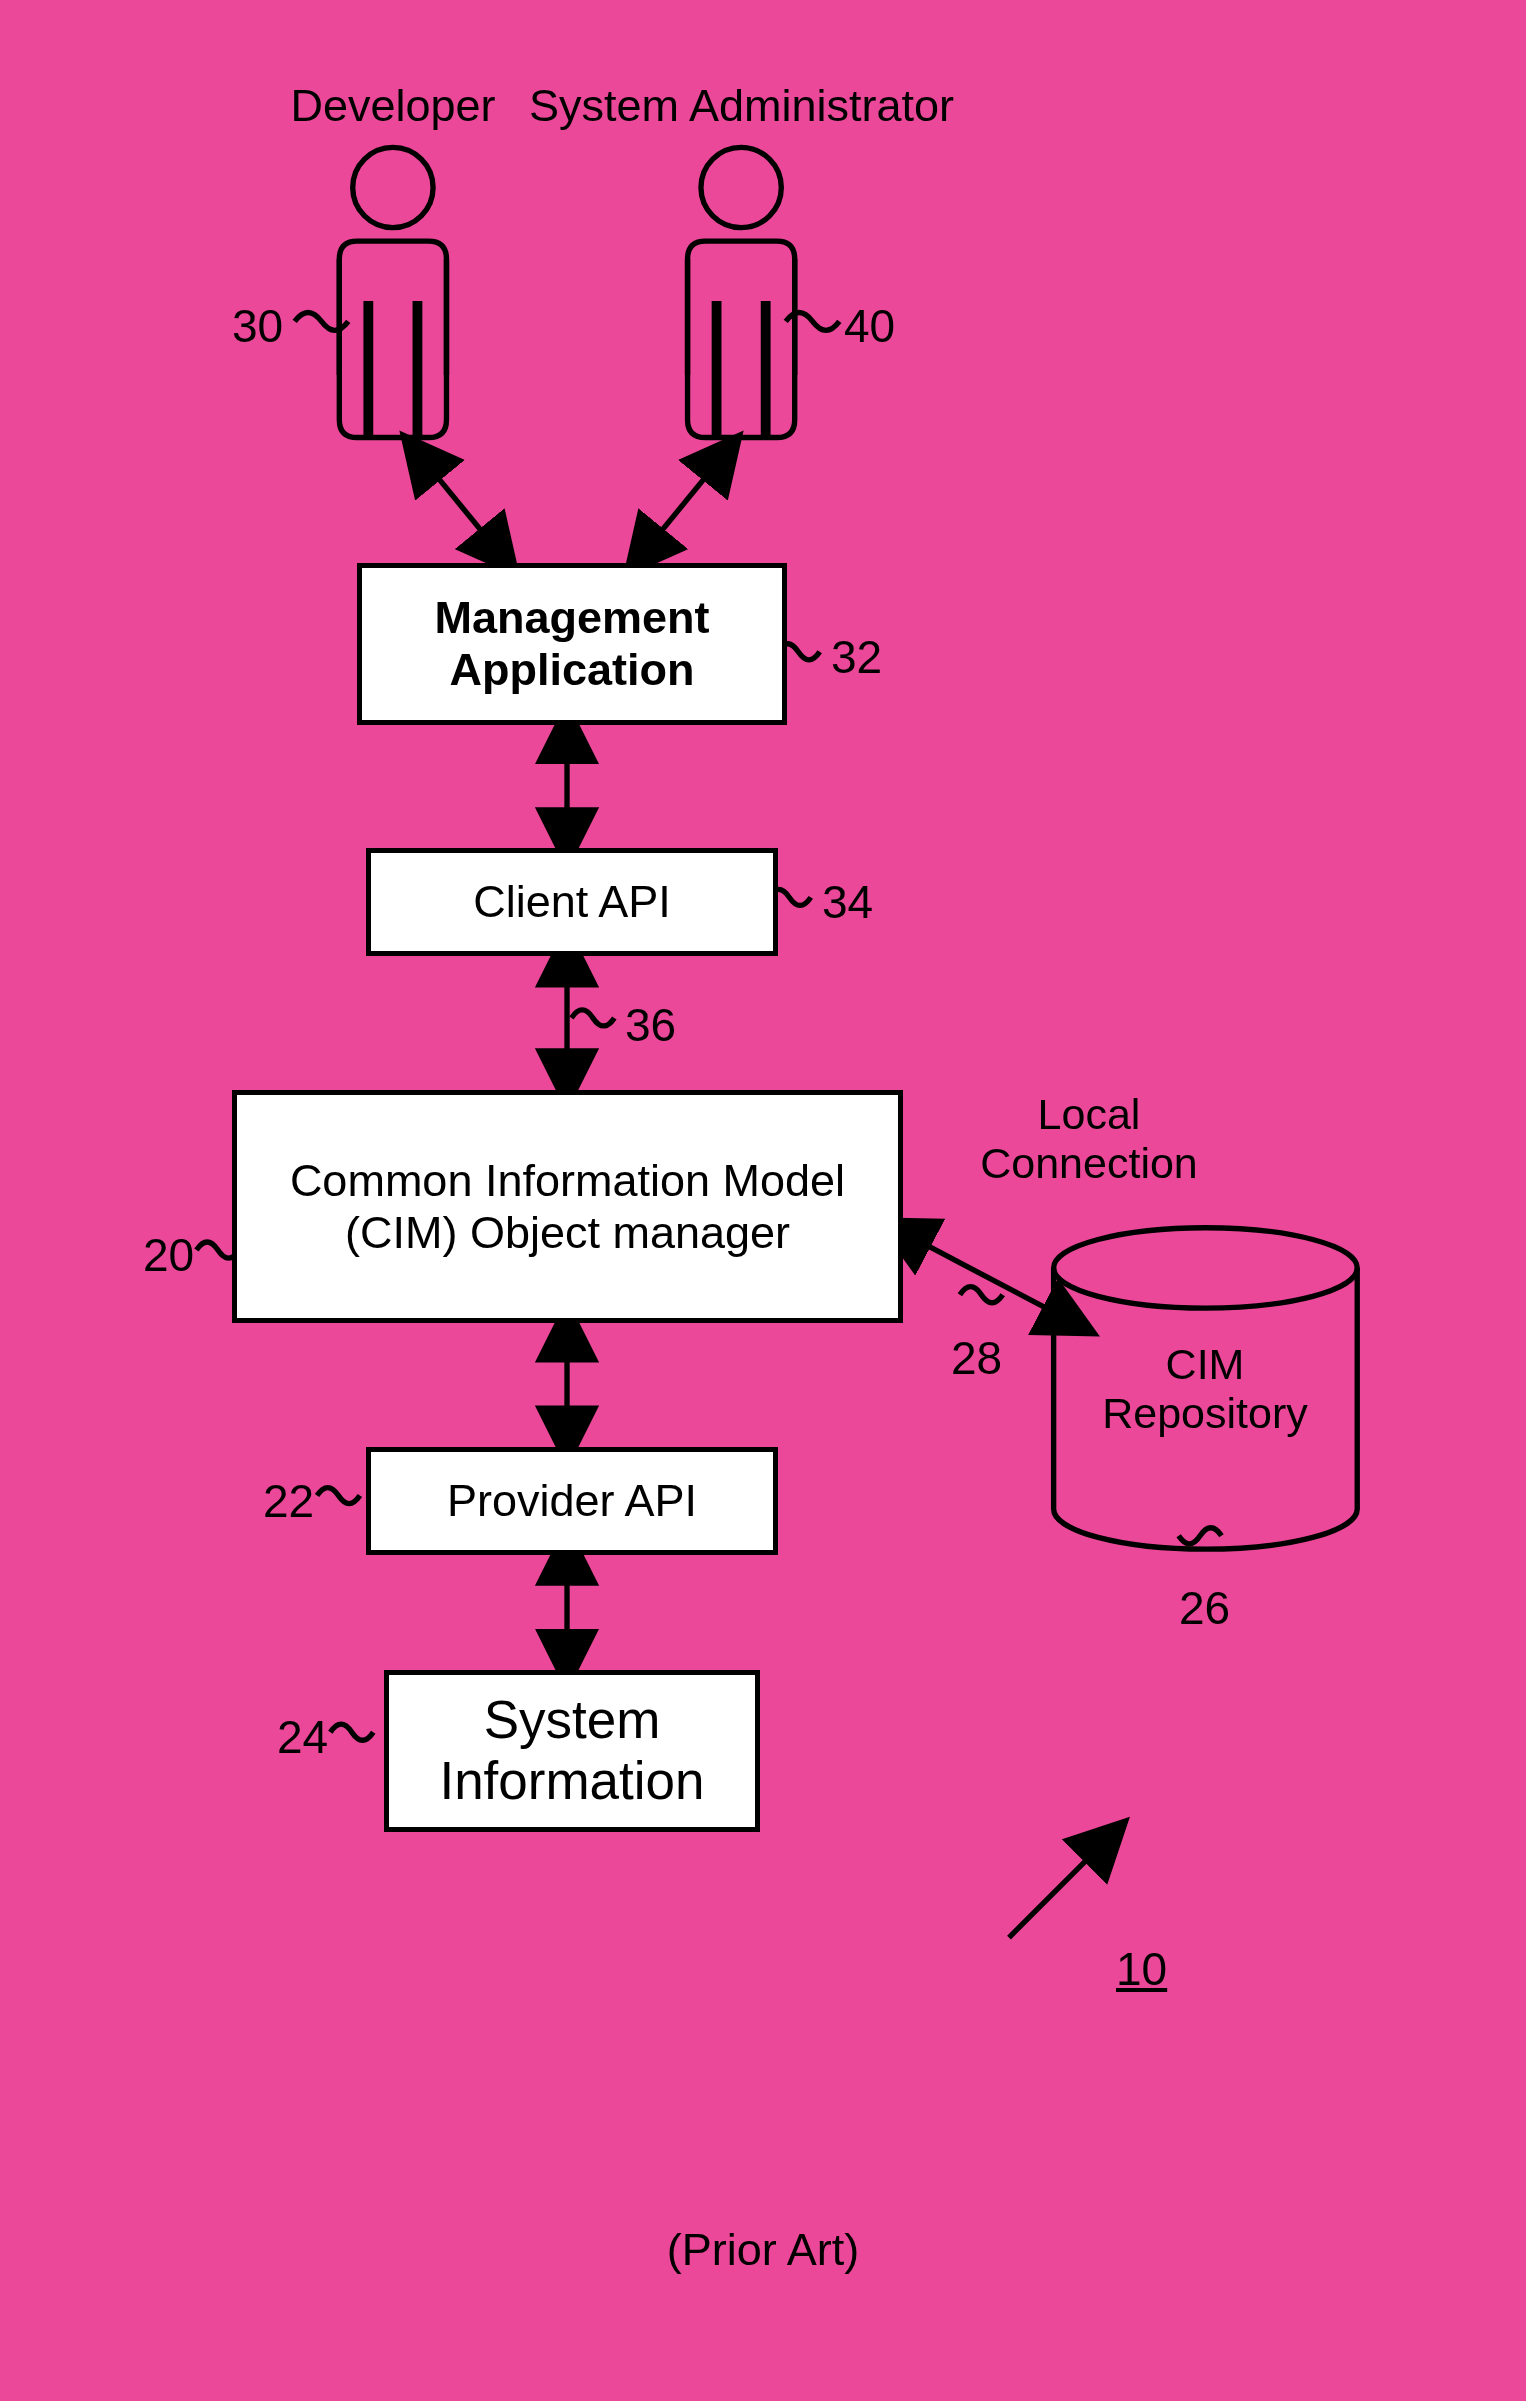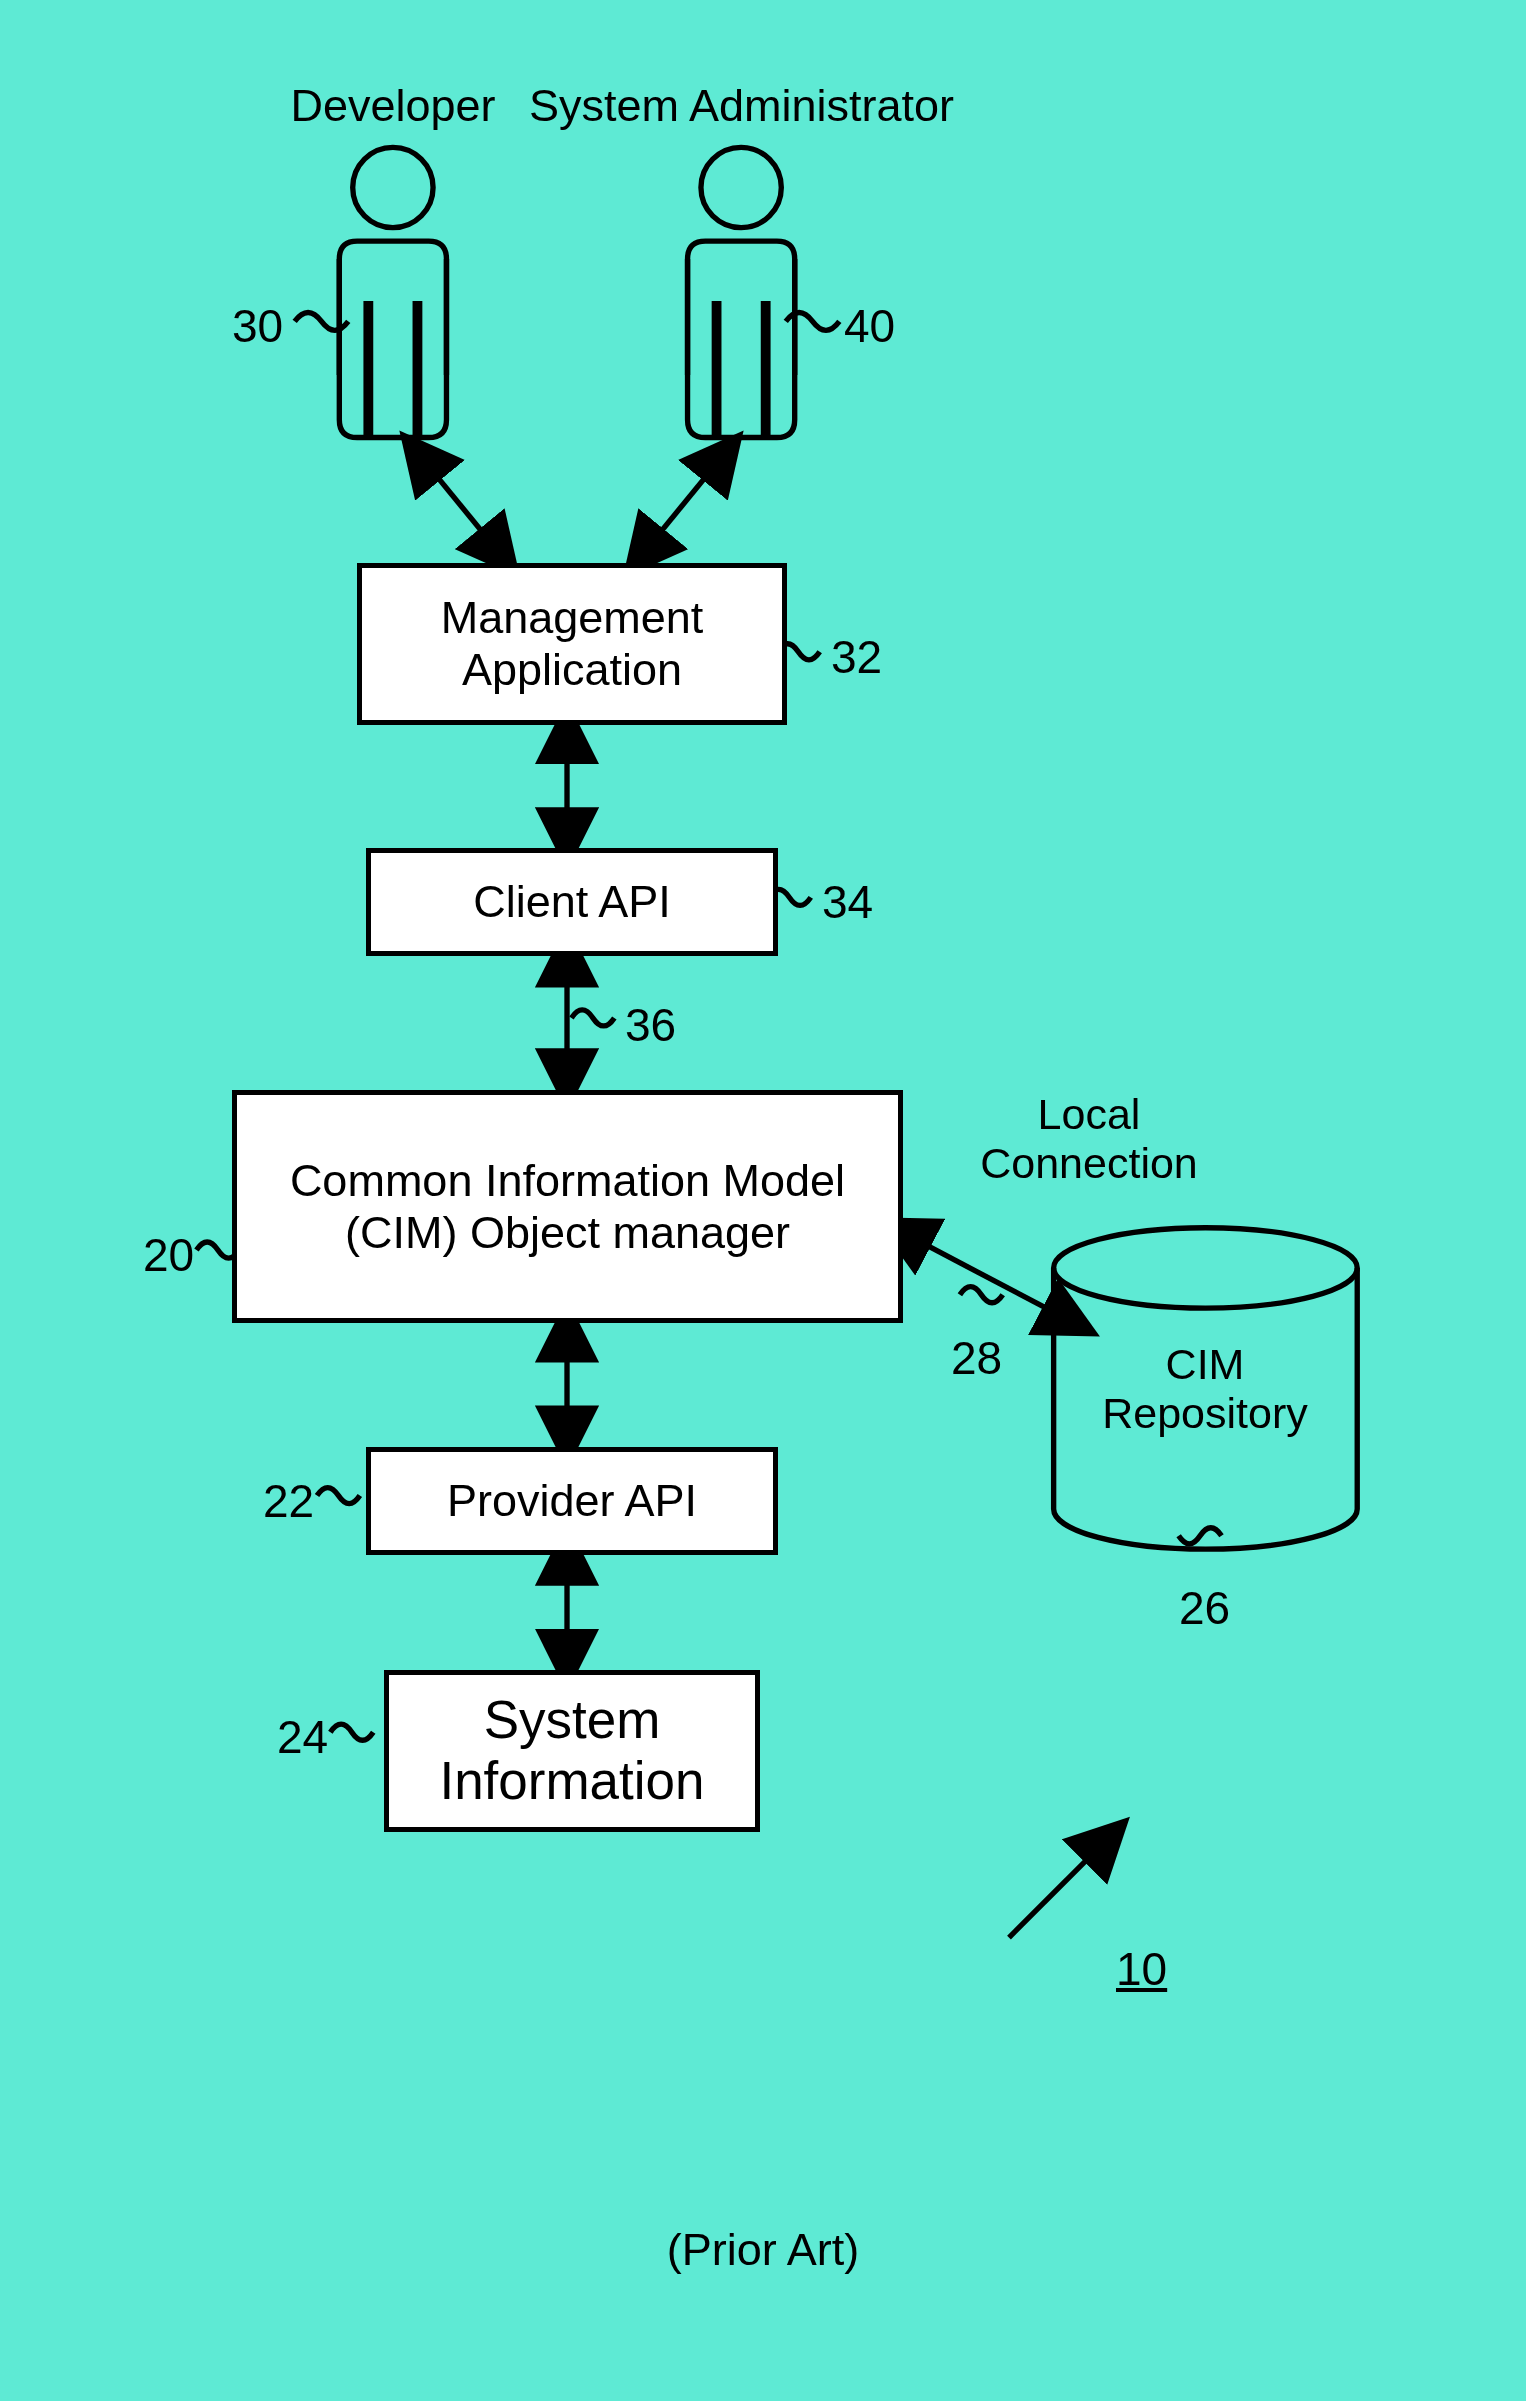--- a/index.html
+++ b/index.html
@@ -6,21 +6,21 @@
     margin: 0;
     padding: 0;
     background: #fff;
     font-family: Arial, Helvetica, sans-serif;
     color: #000;
   }
   .canvas {
     position: relative;
     width: 1526px;
     height: 2401px;
-    background: #5eead4;
+    background: #ec4899;
   }
   .box {
     position: absolute;
     border: 5.4px solid #000;
     background: #fff;
     display: flex;
     align-items: center;
     justify-content: center;
     text-align: center;
     line-height: 1.15;
@@ -116,21 +116,21 @@
       <path d="M370,1940 q12,-18 24,0 q12,18 24,0"></path>
 
       <path d="M1320,1720 q12,18 24,0 q12,-18 24,0"></path>
     </g>
   </svg>
 
   <div class="label" style="left:268px; top:80px; width:250px; font-size:45px;">Developer</div>
   <div class="label" style="left:527px; top:80px; width:429px; font-size:45px;">System Administrator</div>
 
   <div class="box" style="left:357px; top:563px; width:420px; height:152px; font-size:45px;">
-    <span style="white-space:pre-line;">Management
+    <span style="white-space:pre-line;font-weight:bold;">Management
 Application</span>
   </div>
 
   <div class="box" style="left:366px; top:848px; width:402px; height:98px; font-size:45px;">
     <span>Client API</span>
   </div>
 
   <div class="box" style="left:232px; top:1090px; width:661px; height:223px; font-size:45px;">
     <span style="white-space:pre-line;">Common Information Model
 (CIM) Object manager</span>

